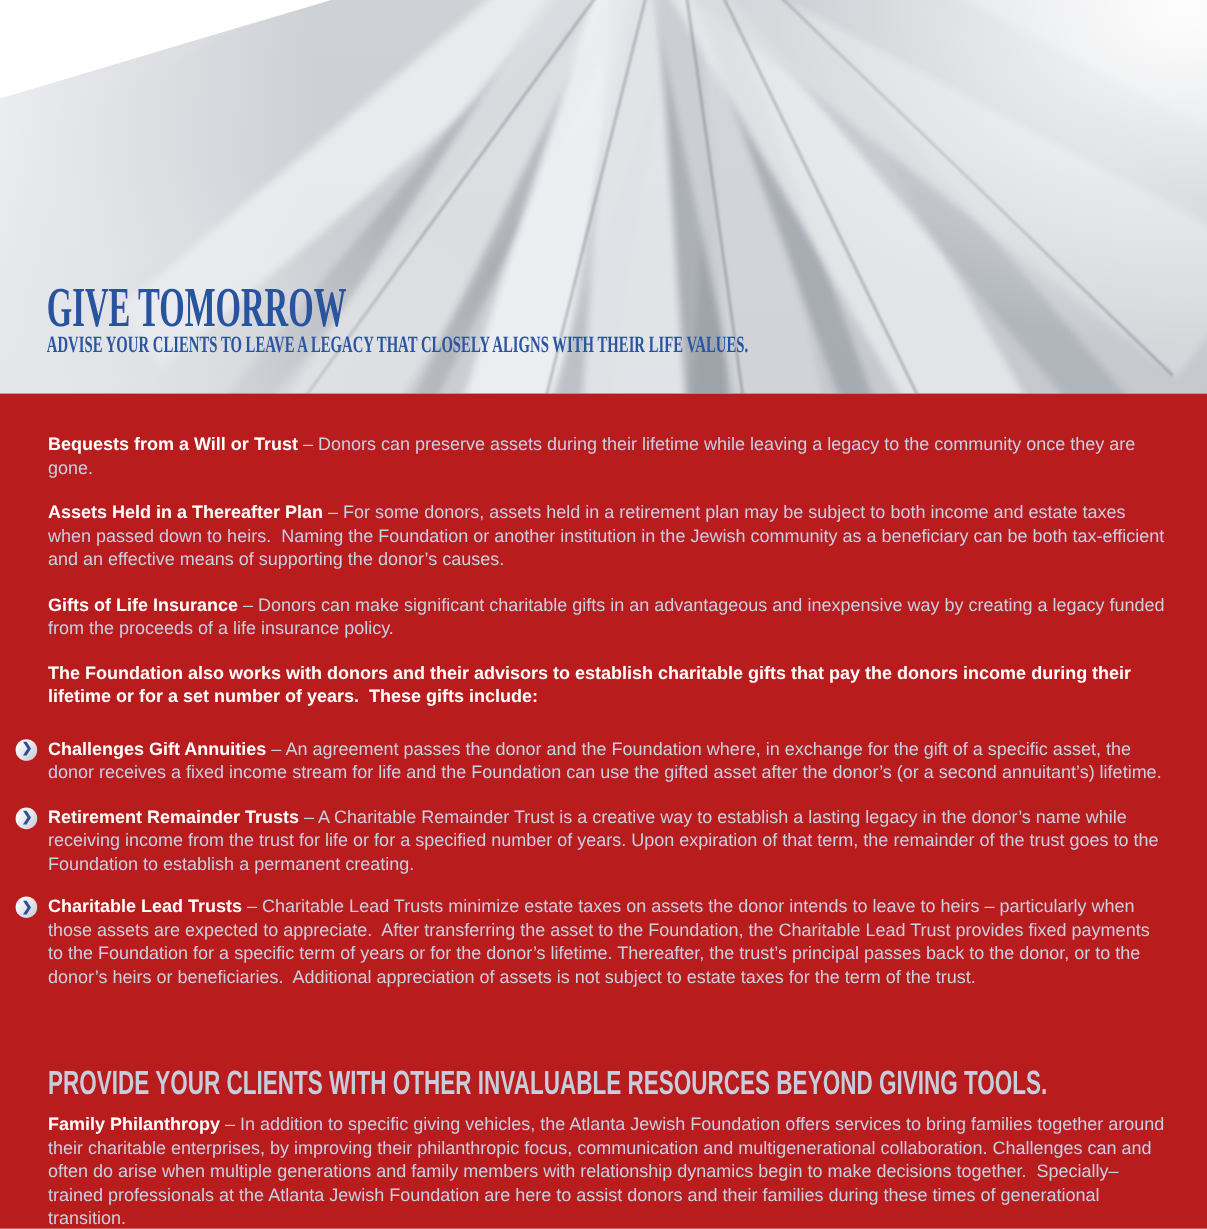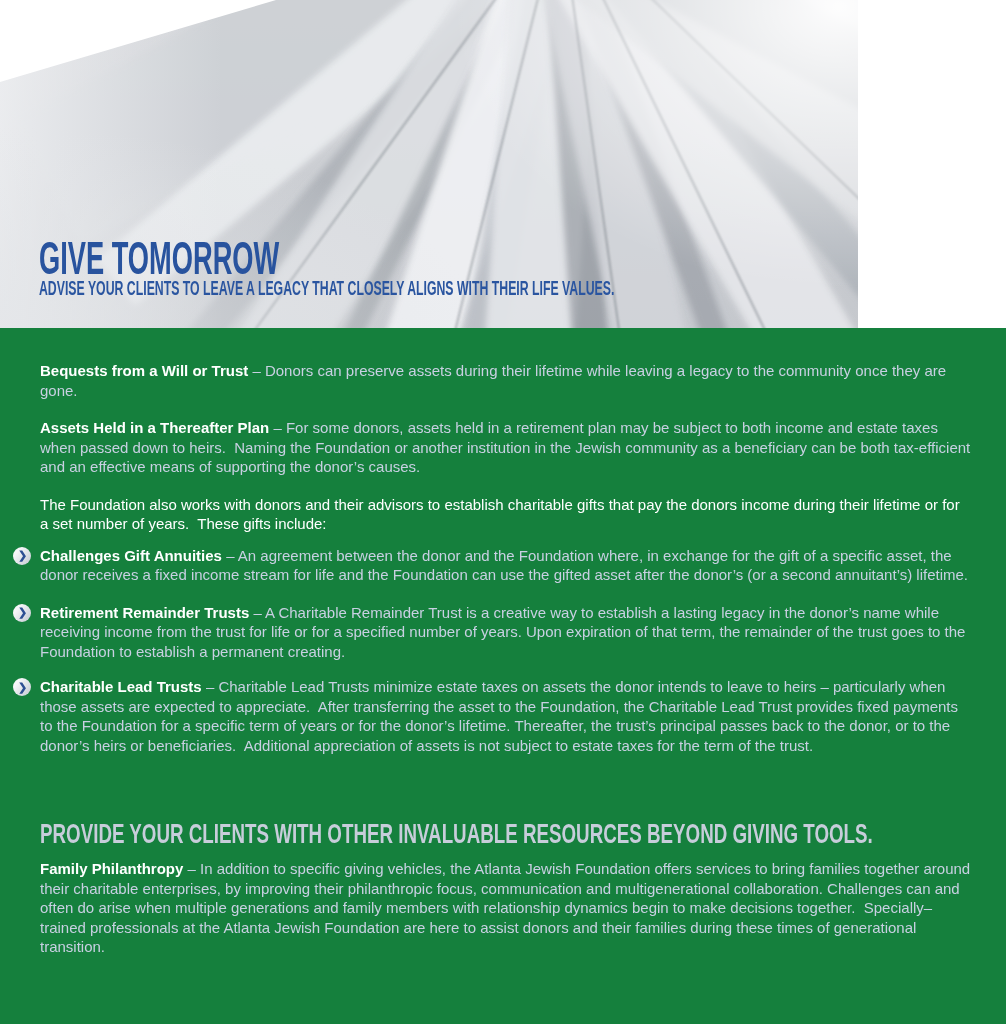--- a/index.html
+++ b/index.html
@@ -7,23 +7,24 @@
     width: 1006px; height: 1024px;
     background: #ffffff;
     font-family: "Liberation Sans", sans-serif;
     overflow: hidden;
   }
   .page { width: 1006px; height: 1024px; position: relative; }
 
   
   .hero {
     position: relative;
-    width: 858px; height: 328px;
+    width: 1006px; height: 328px;
     background: linear-gradient(to bottom, #d3d5d9, #c5c8cd);
     overflow: hidden;
+    font-family: Liberation Serif, serif;
   }
   .ray {
     position: absolute;
     top: -90px; height: 580px;
     transform-origin: 50% 0;
     filter: blur(3px);
   }
   .edge-line {
     position: absolute;
     top: -90px; height: 580px; width: 2px;
@@ -61,32 +62,32 @@
     font-size: 19.5px; font-weight: 700; line-height: 17px;
     white-space: nowrap;
     display: block; transform: scaleX(0.63); transform-origin: 0 50%;
     width: 900px;
   }
 
   
   .content {
     position: absolute; top: 328px; left: 0;
     width: 1006px; height: 696px;
-    background: #15803d;
+    background: #b91c1c;
     box-sizing: border-box;
     padding: 33px 34px 0 40px;
     color: #c8d0e2;
     font-size: 15px; line-height: 19.5px;
   }
   .para { margin: 0 0 18px; white-space: pre-wrap; max-width: 936px; }
   .lead { font-weight: 700; color: #ffffff; }
   .gap-before-intro { margin-top: 35px; }
   .intro {
-    margin: 0 0 12px; max-width: 936px;
-    font-weight: 400; color: #ffffff; white-space: pre-wrap;
+    margin: 0 0 24px; max-width: 936px;
+    font-weight: 700; color: #ffffff; white-space: pre-wrap;
   }
   .bullet { position: relative; margin: 0 0 18px; max-width: 936px; }
   .bullet.tight { margin-bottom: 16px; }
   .bullet-text { margin: 0; white-space: pre-wrap; }
   .bullet-icon {
     position: absolute; left: -27px; top: 1px;
     width: 18px; height: 18px; border-radius: 50%;
     background: linear-gradient(130deg, #f6f7f9 25%, #c6cbd4 95%);
     display: flex; align-items: center; justify-content: center;
   }
@@ -138,28 +139,29 @@
       <h2 class="hero-subtitle">ADVISE YOUR CLIENTS TO LEAVE A LEGACY THAT CLOSELY ALIGNS WITH THEIR LIFE VALUES.</h2>
     </div>
   </div>
 
   <div class="content">
 
     <p class="para"><span class="lead">Bequests from a Will or Trust</span><span> – Donors can preserve assets during their lifetime while leaving a legacy to the community once they are gone.</span></p>
 
     <p class="para"><span class="lead">Assets Held in a Thereafter Plan</span><span> – For some donors, assets held in a retirement plan may be subject to both income and estate taxes when passed down to heirs.  Naming the Foundation or another institution in the Jewish community as a beneficiary can be both tax-efficient and an effective means of supporting the donor’s causes.</span></p>
 
+    <p class="para"><span class="lead">Gifts of Life Insurance</span><span> – Donors can make significant charitable gifts in an advantageous and inexpensive way by creating a legacy funded from the proceeds of a life insurance policy.</span></p>
 
     <p class="intro gap-before-intro">The Foundation also works with donors and their advisors to establish charitable gifts that pay the donors income during their lifetime or for a set number of years.  These gifts include:</p>
 
     <div class="bullet">
       <span class="bullet-icon">
           <span class="chev">❯</span>
         </span>
-      <p class="bullet-text"><span class="lead">Challenges Gift Annuities</span><span> – An agreement between the donor and the Foundation where, in exchange for the gift of a specific asset, the donor receives a fixed income stream for life and the Foundation can use the gifted asset after the donor’s (or a second annuitant’s) lifetime.</span></p>
+      <p class="bullet-text"><span class="lead">Challenges Gift Annuities</span><span> – An agreement passes the donor and the Foundation where, in exchange for the gift of a specific asset, the donor receives a fixed income stream for life and the Foundation can use the gifted asset after the donor’s (or a second annuitant’s) lifetime.</span></p>
     </div>
 
     <div class="bullet tight">
       <span class="bullet-icon">
           <span class="chev">❯</span>
         </span>
       <p class="bullet-text"><span class="lead">Retirement Remainder Trusts</span><span> – A Charitable Remainder Trust is a creative way to establish a lasting legacy in the donor’s name while receiving income from the trust for life or for a specified number of years. Upon expiration of that term, the remainder of the trust goes to the Foundation to establish a permanent creating.</span></p>
     </div>
 
     <div class="bullet">

